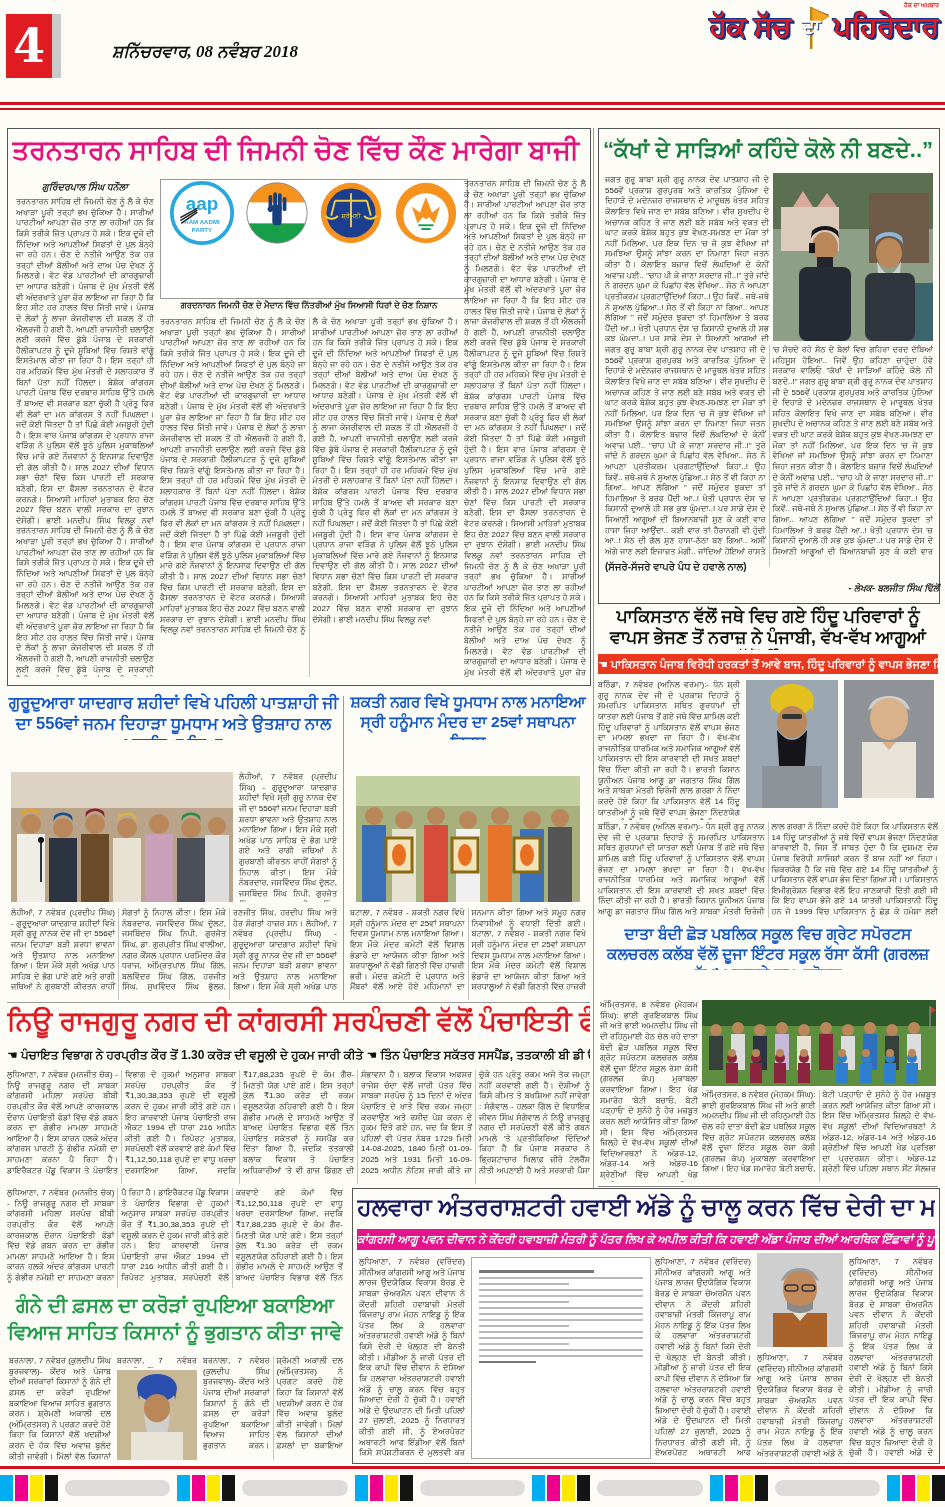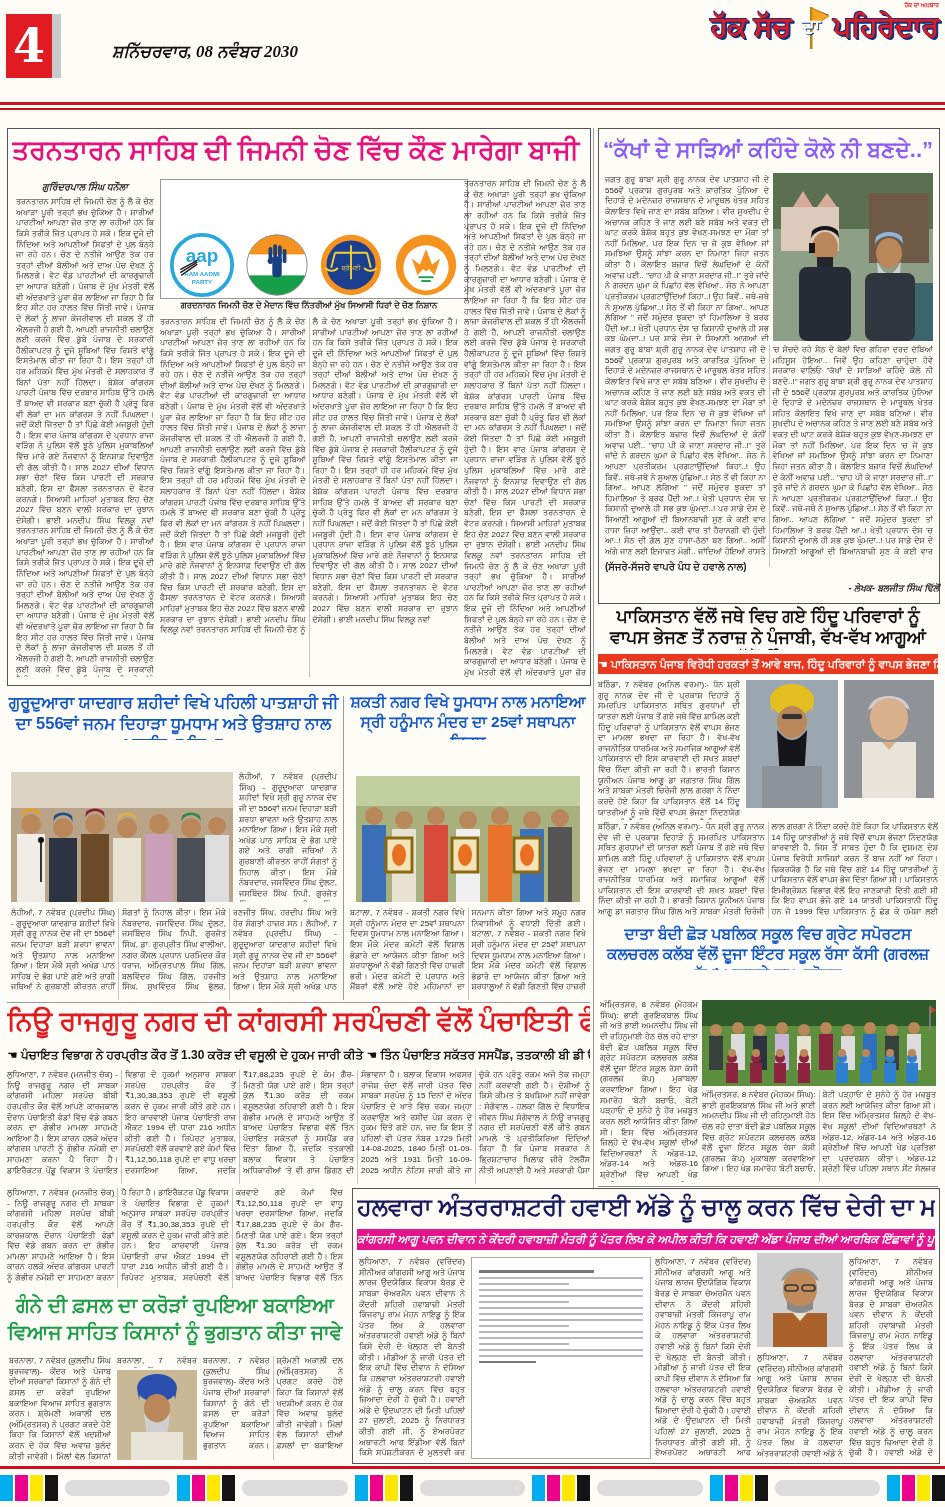--- a/index.html
+++ b/index.html
@@ -8,21 +8,21 @@
   .abs{position:absolute;}
   
   #pageno{left:6px;top:14px;width:46px;height:64px;background:#e01b22;color:#fff;
     font-size:46px;font-weight:bold;text-align:center;line-height:64px;
     font-family:"DejaVu Serif","Liberation Serif",serif;}
   #pageno-shadow{left:52px;top:14px;width:9px;height:64px;background:#c9c9c9;}
   #date{left:112px;top:42px;font-family:"Liberation Serif","DejaVu Serif",serif;
     font-style:italic;font-weight:bold;font-size:17px;color:#111;}
   #masthead{right:6px;top:4px;height:46px;display:flex;align-items:center;gap:4px;
     font-weight:bold;font-size:28px;color:#e01b22;
-    text-shadow:1px 1px 0 #16327e,-1px -1px 0 #16327e,2px 2px 0 #16327e;font-family:Liberation Serif, serif;}
+    text-shadow:1px 1px 0 #16327e,-1px -1px 0 #16327e,2px 2px 0 #16327e;}
   #masthead .flagwrap{position:relative;width:34px;height:44px;}
   #masthead .flagwrap b{position:absolute;left:6px;top:10px;color:#fff;font-size:20px;
     text-shadow:1px 1px 0 #16327e;}
   #masthead .tagline{position:absolute;right:0;top:-2px;font-size:6px;font-style:normal;
     color:#e01b22;text-shadow:none;font-weight:bold;}
   .redrule{background:#cf1020;}
   
   .hl{font-weight:bold;text-align:center;overflow:hidden;}
   .one-line{white-space:nowrap;}
   .bodytxt{font-size:8px;line-height:1.33;text-align:justify;overflow:hidden;color:#262626;
@@ -46,21 +46,21 @@
   .regsq{width:13px;height:26px;}
   .regbar{flex:1;height:16px;background:#dcdcdc;border-radius:8px;margin:0 7px;}
 </style>
 </head>
 <body>
 
 <div id="paper">
 
   <div class="abs" id="pageno">4</div>
   <div class="abs" id="pageno-shadow"></div>
-  <div class="abs" id="date">ਸ਼ਨਿੱਚਰਵਾਰ, 08 ਨਵੰਬਰ 2030</div>
+  <div class="abs" id="date">ਸ਼ਨਿੱਚਰਵਾਰ, 08 ਨਵੰਬਰ 2018</div>
 
   <div class="abs" id="masthead">
     <i class="tagline">ਹੱਕ ਦਾ ਅਖ਼ਬਾਰ</i>
     <span>ਹੱਕ ਸੱਚ</span>
     <span class="flagwrap">
       <svg viewBox="0 0 34 44">
           <rect x="15" y="2" width="2.5" height="42" fill="#b8860b"></rect>
           <polygon points="17,3 34,10 17,20" fill="#f5a b"></polygon>
           <polygon points="17,3 34,11 17,22" fill="#f6a51f" stroke="#d4881a" stroke-width="1"></polygon>
         </svg>
@@ -72,21 +72,21 @@
   <div class="abs redrule" style="left:0;top:102px;width:945px;height:3px;"></div>
   <div class="abs redrule" style="left:0;top:108px;width:945px;height:2px;"></div>
 
   <div class="abs vrule" style="left:593px;top:128px;height:1334px;"></div>
 
   <div class="abs box" style="left:7px;top:128px;width:582px;height:556px;">
     <div class="abs hl one-line" style="left:4px;top:6px;width:574px;height:40px;font-size:27px;color:#e6127d;">ਤਰਨਤਾਰਨ ਸਾਹਿਬ ਦੀ ਜਿਮਨੀ ਚੋਣ ਵਿੱਚ ਕੌਣ ਮਾਰੇਗਾ ਬਾਜੀ ?</div>
     <div class="abs byline" style="left:8px;top:52px;width:138px;height:13px;">ਗੁਰਿੰਦਰਪਾਲ ਸਿੰਘ ਧਨੌਲਾ</div>
     <div class="abs bodytxt" style="left:8px;top:68px;width:138px;height:480px;">ਤਰਨਤਾਰਨ ਸਾਹਿਬ ਦੀ ਜਿਮਨੀ ਚੋਣ ਨੂੰ ਲੈ ਕੇ ਚੋਣ ਅਖਾੜਾ ਪੂਰੀ ਤਰ੍ਹਾਂ ਭਖ ਚੁੱਕਿਆ ਹੈ। ਸਾਰੀਆਂ ਪਾਰਟੀਆਂ ਆਪਣਾ ਜ਼ੋਰ ਤਾਣ ਲਾ ਰਹੀਆਂ ਹਨ ਕਿ ਕਿਸੇ ਤਰੀਕੇ ਜਿੱਤ ਪ੍ਰਾਪਤ ਹੋ ਸਕੇ। ਇਕ ਦੂਜੇ ਦੀ ਨਿੰਦਿਆ ਅਤੇ ਆਪਣੀਆਂ ਸਿਫਤਾਂ ਦੇ ਪੁਲ ਬੰਨ੍ਹੇ ਜਾ ਰਹੇ ਹਨ। ਚੋਣ ਦੇ ਨਤੀਜੇ ਆਉਣ ਤੱਕ ਹਰ ਤਰ੍ਹਾਂ ਦੀਆਂ ਬੋਲੀਆਂ ਅਤੇ ਦਾਅ ਪੇਚ ਦੇਖਣ ਨੂੰ ਮਿਲਣਗੇ।    ਵੋਟ ਵੰਡ ਪਾਰਟੀਆਂ ਦੀ ਕਾਰਗੁਜ਼ਾਰੀ ਦਾ ਆਧਾਰ ਬਣੇਗੀ। ਪੰਜਾਬ ਦੇ ਮੁੱਖ ਮੰਤਰੀ ਵੱਲੋਂ ਵੀ ਅੰਦਰਖਾਤੇ ਪੂਰਾ ਜ਼ੋਰ ਲਾਇਆ ਜਾ ਰਿਹਾ ਹੈ ਕਿ ਇਹ ਸੀਟ ਹਰ ਹਾਲਤ ਵਿੱਚ ਜਿੱਤੀ ਜਾਵੇ।    ਪੰਜਾਬ ਦੇ ਲੋਕਾਂ ਨੂੰ ਲਾਜਾ ਕੇਜਰੀਵਾਲ ਦੀ ਸ਼ਕਲ ਤੋਂ ਹੀ ਐਲਰਜੀ ਹੋ ਗਈ ਹੈ, ਆਪਣੀ ਰਾਜਨੀਤੀ ਚਲਾਉਣ ਲਈ ਕਰਜੇ ਵਿੱਚ ਡੁੱਬੇ ਪੰਜਾਬ ਦੇ ਸਰਕਾਰੀ ਹੈਲੀਕਾਪਟਰ ਨੂੰ ਦੂਜੇ ਸੂਬਿਆਂ ਵਿੱਚ ਰਿਸ਼ਤੇ ਵਾਂਗੂੰ ਇਸਤੇਮਾਲ ਕੀਤਾ ਜਾ ਰਿਹਾ ਹੈ। ਇਸ ਤਰ੍ਹਾਂ ਹੀ ਹਰ ਮਹਿਕਮੇ ਵਿੱਚ ਮੁੱਖ ਮੰਤਰੀ ਦੇ ਸਲਾਹਕਾਰ ਤੋਂ ਬਿਨਾਂ ਪੱਤਾ ਨਹੀਂ ਹਿੱਲਦਾ।    ਬੇਸ਼ੱਕ ਕਾਂਗਰਸ ਪਾਰਟੀ ਪੰਜਾਬ ਵਿੱਚ ਦਰਬਾਰ ਸਾਹਿਬ ਉੱਤੇ ਹਮਲੇ ਤੋਂ ਬਾਅਦ ਵੀ ਸਰਕਾਰ ਬਣਾ ਚੁੱਕੀ ਹੈ ਪ੍ਰੰਤੂ ਫਿਰ ਵੀ ਲੋਕਾਂ ਦਾ ਮਨ ਕਾਂਗਰਸ ਤੇ ਨਹੀਂ ਪਿਘਲਦਾ। ਜਦੋਂ ਕੋਈ ਜਿੱਤਦਾ ਹੈ ਤਾਂ ਪਿੱਛੇ ਕੋਈ ਮਜਬੂਰੀ ਹੁੰਦੀ ਹੈ। ਇਸ ਵਾਰ ਪੰਜਾਬ ਕਾਂਗਰਸ ਦੇ ਪ੍ਰਧਾਨ ਰਾਜਾ ਵੜਿੰਗ ਨੇ ਪੁਲਿਸ ਵੱਲੋਂ ਝੂਠੇ ਪੁਲਿਸ ਮੁਕਾਬਲਿਆਂ ਵਿੱਚ ਮਾਰੇ ਗਏ ਨੌਜਵਾਨਾਂ ਨੂੰ ਇਨਸਾਫ਼ ਦਿਵਾਉਣ ਦੀ ਗੱਲ ਕੀਤੀ ਹੈ।    ਸਾਲ 2027 ਦੀਆਂ ਵਿਧਾਨ ਸਭਾ ਚੋਣਾਂ ਵਿੱਚ ਕਿਸ ਪਾਰਟੀ ਦੀ ਸਰਕਾਰ ਬਣੇਗੀ, ਇਸ ਦਾ ਫੈਸਲਾ ਤਰਨਤਾਰਨ ਦੇ ਵੋਟਰ ਕਰਨਗੇ। ਸਿਆਸੀ ਮਾਹਿਰਾਂ ਮੁਤਾਬਕ ਇਹ ਚੋਣ 2027 ਵਿੱਚ ਬਣਨ ਵਾਲੀ ਸਰਕਾਰ ਦਾ ਰੁਝਾਨ ਦੱਸੇਗੀ। ਭਾਈ ਮਨਦੀਪ ਸਿੰਘ ਵਿਲਕੂ ਨਵਾਂ    ਤਰਨਤਾਰਨ ਸਾਹਿਬ ਦੀ ਜਿਮਨੀ ਚੋਣ ਨੂੰ ਲੈ ਕੇ ਚੋਣ ਅਖਾੜਾ ਪੂਰੀ ਤਰ੍ਹਾਂ ਭਖ ਚੁੱਕਿਆ ਹੈ। ਸਾਰੀਆਂ ਪਾਰਟੀਆਂ ਆਪਣਾ ਜ਼ੋਰ ਤਾਣ ਲਾ ਰਹੀਆਂ ਹਨ ਕਿ ਕਿਸੇ ਤਰੀਕੇ ਜਿੱਤ ਪ੍ਰਾਪਤ ਹੋ ਸਕੇ। ਇਕ ਦੂਜੇ ਦੀ ਨਿੰਦਿਆ ਅਤੇ ਆਪਣੀਆਂ ਸਿਫਤਾਂ ਦੇ ਪੁਲ ਬੰਨ੍ਹੇ ਜਾ ਰਹੇ ਹਨ। ਚੋਣ ਦੇ ਨਤੀਜੇ ਆਉਣ ਤੱਕ ਹਰ ਤਰ੍ਹਾਂ ਦੀਆਂ ਬੋਲੀਆਂ ਅਤੇ ਦਾਅ ਪੇਚ ਦੇਖਣ ਨੂੰ ਮਿਲਣਗੇ।    ਵੋਟ ਵੰਡ ਪਾਰਟੀਆਂ ਦੀ ਕਾਰਗੁਜ਼ਾਰੀ ਦਾ ਆਧਾਰ ਬਣੇਗੀ। ਪੰਜਾਬ ਦੇ ਮੁੱਖ ਮੰਤਰੀ ਵੱਲੋਂ ਵੀ ਅੰਦਰਖਾਤੇ ਪੂਰਾ ਜ਼ੋਰ ਲਾਇਆ ਜਾ ਰਿਹਾ ਹੈ ਕਿ ਇਹ ਸੀਟ ਹਰ ਹਾਲਤ ਵਿੱਚ ਜਿੱਤੀ ਜਾਵੇ।    ਪੰਜਾਬ ਦੇ ਲੋਕਾਂ ਨੂੰ ਲਾਜਾ ਕੇਜਰੀਵਾਲ ਦੀ ਸ਼ਕਲ ਤੋਂ ਹੀ ਐਲਰਜੀ ਹੋ ਗਈ ਹੈ, ਆਪਣੀ ਰਾਜਨੀਤੀ ਚਲਾਉਣ ਲਈ ਕਰਜੇ ਵਿੱਚ ਡੁੱਬੇ ਪੰਜਾਬ ਦੇ ਸਰਕਾਰੀ ਹੈਲੀਕਾਪਟਰ ਨੂੰ ਦੂਜੇ ਸੂਬਿਆਂ ਵਿੱਚ ਰਿਸ਼ਤੇ ਵਾਂਗੂੰ ਇਸਤੇਮਾਲ ਕੀਤਾ ਜਾ ਰਿਹਾ ਹੈ। ਇਸ ਤਰ੍ਹਾਂ ਹੀ ਹਰ ਮਹਿਕਮੇ ਵਿੱਚ ਮੁੱਖ ਮੰਤਰੀ ਦੇ ਸਲਾਹਕਾਰ ਤੋਂ ਬਿਨਾਂ ਪੱਤਾ ਨਹੀਂ ਹਿੱਲਦਾ।    ਬੇਸ਼ੱਕ ਕਾਂਗਰਸ ਪਾਰਟੀ ਪੰਜਾਬ ਵਿੱਚ ਦਰਬਾਰ ਸਾਹਿਬ ਉੱਤੇ ਹਮਲੇ ਤੋਂ ਬਾਅਦ ਵੀ ਸਰਕਾਰ ਬਣਾ ਚੁੱਕੀ ਹੈ ਪ੍ਰੰਤੂ ਫਿਰ ਵੀ ਲੋਕਾਂ ਦਾ ਮਨ ਕਾਂਗਰਸ ਤੇ ਨਹੀਂ ਪਿਘਲਦਾ। ਜਦੋਂ ਕੋਈ ਜਿੱਤਦਾ ਹੈ ਤਾਂ ਪਿੱਛੇ ਕੋਈ ਮਜਬੂਰੀ ਹੁੰਦੀ ਹੈ। ਇਸ ਵਾਰ ਪੰਜਾਬ ਕਾਂਗਰਸ ਦੇ ਪ੍ਰਧਾਨ ਰਾਜਾ ਵੜਿੰਗ ਨੇ ਪੁਲਿਸ ਵੱਲੋਂ ਝੂਠੇ ਪੁਲਿਸ ਮੁਕਾਬਲਿਆਂ ਵਿੱਚ ਮਾਰੇ ਗਏ ਨੌਜਵਾਨਾਂ ਨੂੰ ਇਨਸਾਫ਼ ਦਿਵਾਉਣ ਦੀ ਗੱਲ ਕੀਤੀ ਹੈ।    ਸਾਲ 2027 ਦੀਆਂ ਵਿਧਾਨ ਸਭਾ ਚੋਣਾਂ ਵਿੱਚ ਕਿਸ ਪਾਰਟੀ ਦੀ ਸਰਕਾਰ ਬਣੇਗੀ, ਇਸ ਦਾ ਫੈਸਲਾ ਤਰਨਤਾਰਨ ਦੇ ਵੋਟਰ ਕਰਨਗੇ। ਸਿਆਸੀ ਮਾਹਿਰਾਂ ਮੁਤਾਬਕ ਇਹ ਚੋਣ 2027 ਵਿੱਚ ਬਣਨ ਵਾਲੀ ਸਰਕਾਰ ਦਾ ਰੁਝਾਨ ਦੱਸੇਗੀ। ਭਾਈ ਮਨਦੀਪ ਸਿੰਘ ਵਿਲਕੂ ਨਵਾਂ</div>
 
-    <div class="abs" style="left:152px;top:50px;width:298px;height:118px;border:1px solid #999;background:#fff;display:flex;align-items:flex-end;justify-content:space-around;padding:0 4px;">
+    <div class="abs" style="left:152px;top:50px;width:298px;height:118px;border:1px solid #999;background:#fff;display:flex;align-items:flex-start;justify-content:space-around;padding:0 4px;">
       <span style="width:66px;height:66px;">
         <svg viewBox="0 0 70 70">
             <circle cx="35" cy="35" r="32" fill="#fff" stroke="#29a8df" stroke-width="4"></circle>
           <text x="35" y="32" font-size="20" font-weight="bold" fill="#29a8df" text-anchor="middle" font-family="sans-serif">aap</text>
           <g stroke="#222" stroke-width="1.6">
               <line x1="12" y1="40" x2="30" y2="30"></line>
               <line x1="12" y1="43" x2="30" y2="32"></line>
               <line x1="13" y1="46" x2="30" y2="34"></line>
             </g>
           <text x="35" y="47" font-size="6.5" font-weight="bold" fill="#29a8df" text-anchor="middle" font-family="sans-serif">AAM AADMI</text>
@@ -147,21 +147,21 @@
         </svg>
       </span>
     </div>
     <div class="abs caption" style="left:152px;top:171px;width:298px;height:12px;">ਗਰਦਨਾਰਨ ਜਿਮਨੀ ਚੋਣ ਦੇ ਮੈਦਾਨ ਵਿੱਚ ਨਿੱਤਰੀਆਂ ਮੁੱਖ ਸਿਆਸੀ ਧਿਰਾਂ ਦੇ ਚੋਣ ਨਿਸ਼ਾਨ</div>
 
     <div class="abs bodytxt" style="left:152px;top:188px;width:298px;height:360px;column-count:2;">ਤਰਨਤਾਰਨ ਸਾਹਿਬ ਦੀ ਜਿਮਨੀ ਚੋਣ ਨੂੰ ਲੈ ਕੇ ਚੋਣ ਅਖਾੜਾ ਪੂਰੀ ਤਰ੍ਹਾਂ ਭਖ ਚੁੱਕਿਆ ਹੈ। ਸਾਰੀਆਂ ਪਾਰਟੀਆਂ ਆਪਣਾ ਜ਼ੋਰ ਤਾਣ ਲਾ ਰਹੀਆਂ ਹਨ ਕਿ ਕਿਸੇ ਤਰੀਕੇ ਜਿੱਤ ਪ੍ਰਾਪਤ ਹੋ ਸਕੇ। ਇਕ ਦੂਜੇ ਦੀ ਨਿੰਦਿਆ ਅਤੇ ਆਪਣੀਆਂ ਸਿਫਤਾਂ ਦੇ ਪੁਲ ਬੰਨ੍ਹੇ ਜਾ ਰਹੇ ਹਨ। ਚੋਣ ਦੇ ਨਤੀਜੇ ਆਉਣ ਤੱਕ ਹਰ ਤਰ੍ਹਾਂ ਦੀਆਂ ਬੋਲੀਆਂ ਅਤੇ ਦਾਅ ਪੇਚ ਦੇਖਣ ਨੂੰ ਮਿਲਣਗੇ।    ਵੋਟ ਵੰਡ ਪਾਰਟੀਆਂ ਦੀ ਕਾਰਗੁਜ਼ਾਰੀ ਦਾ ਆਧਾਰ ਬਣੇਗੀ। ਪੰਜਾਬ ਦੇ ਮੁੱਖ ਮੰਤਰੀ ਵੱਲੋਂ ਵੀ ਅੰਦਰਖਾਤੇ ਪੂਰਾ ਜ਼ੋਰ ਲਾਇਆ ਜਾ ਰਿਹਾ ਹੈ ਕਿ ਇਹ ਸੀਟ ਹਰ ਹਾਲਤ ਵਿੱਚ ਜਿੱਤੀ ਜਾਵੇ।    ਪੰਜਾਬ ਦੇ ਲੋਕਾਂ ਨੂੰ ਲਾਜਾ ਕੇਜਰੀਵਾਲ ਦੀ ਸ਼ਕਲ ਤੋਂ ਹੀ ਐਲਰਜੀ ਹੋ ਗਈ ਹੈ, ਆਪਣੀ ਰਾਜਨੀਤੀ ਚਲਾਉਣ ਲਈ ਕਰਜੇ ਵਿੱਚ ਡੁੱਬੇ ਪੰਜਾਬ ਦੇ ਸਰਕਾਰੀ ਹੈਲੀਕਾਪਟਰ ਨੂੰ ਦੂਜੇ ਸੂਬਿਆਂ ਵਿੱਚ ਰਿਸ਼ਤੇ ਵਾਂਗੂੰ ਇਸਤੇਮਾਲ ਕੀਤਾ ਜਾ ਰਿਹਾ ਹੈ। ਇਸ ਤਰ੍ਹਾਂ ਹੀ ਹਰ ਮਹਿਕਮੇ ਵਿੱਚ ਮੁੱਖ ਮੰਤਰੀ ਦੇ ਸਲਾਹਕਾਰ ਤੋਂ ਬਿਨਾਂ ਪੱਤਾ ਨਹੀਂ ਹਿੱਲਦਾ।    ਬੇਸ਼ੱਕ ਕਾਂਗਰਸ ਪਾਰਟੀ ਪੰਜਾਬ ਵਿੱਚ ਦਰਬਾਰ ਸਾਹਿਬ ਉੱਤੇ ਹਮਲੇ ਤੋਂ ਬਾਅਦ ਵੀ ਸਰਕਾਰ ਬਣਾ ਚੁੱਕੀ ਹੈ ਪ੍ਰੰਤੂ ਫਿਰ ਵੀ ਲੋਕਾਂ ਦਾ ਮਨ ਕਾਂਗਰਸ ਤੇ ਨਹੀਂ ਪਿਘਲਦਾ। ਜਦੋਂ ਕੋਈ ਜਿੱਤਦਾ ਹੈ ਤਾਂ ਪਿੱਛੇ ਕੋਈ ਮਜਬੂਰੀ ਹੁੰਦੀ ਹੈ। ਇਸ ਵਾਰ ਪੰਜਾਬ ਕਾਂਗਰਸ ਦੇ ਪ੍ਰਧਾਨ ਰਾਜਾ ਵੜਿੰਗ ਨੇ ਪੁਲਿਸ ਵੱਲੋਂ ਝੂਠੇ ਪੁਲਿਸ ਮੁਕਾਬਲਿਆਂ ਵਿੱਚ ਮਾਰੇ ਗਏ ਨੌਜਵਾਨਾਂ ਨੂੰ ਇਨਸਾਫ਼ ਦਿਵਾਉਣ ਦੀ ਗੱਲ ਕੀਤੀ ਹੈ।    ਸਾਲ 2027 ਦੀਆਂ ਵਿਧਾਨ ਸਭਾ ਚੋਣਾਂ ਵਿੱਚ ਕਿਸ ਪਾਰਟੀ ਦੀ ਸਰਕਾਰ ਬਣੇਗੀ, ਇਸ ਦਾ ਫੈਸਲਾ ਤਰਨਤਾਰਨ ਦੇ ਵੋਟਰ ਕਰਨਗੇ। ਸਿਆਸੀ ਮਾਹਿਰਾਂ ਮੁਤਾਬਕ ਇਹ ਚੋਣ 2027 ਵਿੱਚ ਬਣਨ ਵਾਲੀ ਸਰਕਾਰ ਦਾ ਰੁਝਾਨ ਦੱਸੇਗੀ। ਭਾਈ ਮਨਦੀਪ ਸਿੰਘ ਵਿਲਕੂ ਨਵਾਂ    ਤਰਨਤਾਰਨ ਸਾਹਿਬ ਦੀ ਜਿਮਨੀ ਚੋਣ ਨੂੰ ਲੈ ਕੇ ਚੋਣ ਅਖਾੜਾ ਪੂਰੀ ਤਰ੍ਹਾਂ ਭਖ ਚੁੱਕਿਆ ਹੈ। ਸਾਰੀਆਂ ਪਾਰਟੀਆਂ ਆਪਣਾ ਜ਼ੋਰ ਤਾਣ ਲਾ ਰਹੀਆਂ ਹਨ ਕਿ ਕਿਸੇ ਤਰੀਕੇ ਜਿੱਤ ਪ੍ਰਾਪਤ ਹੋ ਸਕੇ। ਇਕ ਦੂਜੇ ਦੀ ਨਿੰਦਿਆ ਅਤੇ ਆਪਣੀਆਂ ਸਿਫਤਾਂ ਦੇ ਪੁਲ ਬੰਨ੍ਹੇ ਜਾ ਰਹੇ ਹਨ। ਚੋਣ ਦੇ ਨਤੀਜੇ ਆਉਣ ਤੱਕ ਹਰ ਤਰ੍ਹਾਂ ਦੀਆਂ ਬੋਲੀਆਂ ਅਤੇ ਦਾਅ ਪੇਚ ਦੇਖਣ ਨੂੰ ਮਿਲਣਗੇ।    ਵੋਟ ਵੰਡ ਪਾਰਟੀਆਂ ਦੀ ਕਾਰਗੁਜ਼ਾਰੀ ਦਾ ਆਧਾਰ ਬਣੇਗੀ। ਪੰਜਾਬ ਦੇ ਮੁੱਖ ਮੰਤਰੀ ਵੱਲੋਂ ਵੀ ਅੰਦਰਖਾਤੇ ਪੂਰਾ ਜ਼ੋਰ ਲਾਇਆ ਜਾ ਰਿਹਾ ਹੈ ਕਿ ਇਹ ਸੀਟ ਹਰ ਹਾਲਤ ਵਿੱਚ ਜਿੱਤੀ ਜਾਵੇ।    ਪੰਜਾਬ ਦੇ ਲੋਕਾਂ ਨੂੰ ਲਾਜਾ ਕੇਜਰੀਵਾਲ ਦੀ ਸ਼ਕਲ ਤੋਂ ਹੀ ਐਲਰਜੀ ਹੋ ਗਈ ਹੈ, ਆਪਣੀ ਰਾਜਨੀਤੀ ਚਲਾਉਣ ਲਈ ਕਰਜੇ ਵਿੱਚ ਡੁੱਬੇ ਪੰਜਾਬ ਦੇ ਸਰਕਾਰੀ ਹੈਲੀਕਾਪਟਰ ਨੂੰ ਦੂਜੇ ਸੂਬਿਆਂ ਵਿੱਚ ਰਿਸ਼ਤੇ ਵਾਂਗੂੰ ਇਸਤੇਮਾਲ ਕੀਤਾ ਜਾ ਰਿਹਾ ਹੈ। ਇਸ ਤਰ੍ਹਾਂ ਹੀ ਹਰ ਮਹਿਕਮੇ ਵਿੱਚ ਮੁੱਖ ਮੰਤਰੀ ਦੇ ਸਲਾਹਕਾਰ ਤੋਂ ਬਿਨਾਂ ਪੱਤਾ ਨਹੀਂ ਹਿੱਲਦਾ।    ਬੇਸ਼ੱਕ ਕਾਂਗਰਸ ਪਾਰਟੀ ਪੰਜਾਬ ਵਿੱਚ ਦਰਬਾਰ ਸਾਹਿਬ ਉੱਤੇ ਹਮਲੇ ਤੋਂ ਬਾਅਦ ਵੀ ਸਰਕਾਰ ਬਣਾ ਚੁੱਕੀ ਹੈ ਪ੍ਰੰਤੂ ਫਿਰ ਵੀ ਲੋਕਾਂ ਦਾ ਮਨ ਕਾਂਗਰਸ ਤੇ ਨਹੀਂ ਪਿਘਲਦਾ। ਜਦੋਂ ਕੋਈ ਜਿੱਤਦਾ ਹੈ ਤਾਂ ਪਿੱਛੇ ਕੋਈ ਮਜਬੂਰੀ ਹੁੰਦੀ ਹੈ। ਇਸ ਵਾਰ ਪੰਜਾਬ ਕਾਂਗਰਸ ਦੇ ਪ੍ਰਧਾਨ ਰਾਜਾ ਵੜਿੰਗ ਨੇ ਪੁਲਿਸ ਵੱਲੋਂ ਝੂਠੇ ਪੁਲਿਸ ਮੁਕਾਬਲਿਆਂ ਵਿੱਚ ਮਾਰੇ ਗਏ ਨੌਜਵਾਨਾਂ ਨੂੰ ਇਨਸਾਫ਼ ਦਿਵਾਉਣ ਦੀ ਗੱਲ ਕੀਤੀ ਹੈ।    ਸਾਲ 2027 ਦੀਆਂ ਵਿਧਾਨ ਸਭਾ ਚੋਣਾਂ ਵਿੱਚ ਕਿਸ ਪਾਰਟੀ ਦੀ ਸਰਕਾਰ ਬਣੇਗੀ, ਇਸ ਦਾ ਫੈਸਲਾ ਤਰਨਤਾਰਨ ਦੇ ਵੋਟਰ ਕਰਨਗੇ। ਸਿਆਸੀ ਮਾਹਿਰਾਂ ਮੁਤਾਬਕ ਇਹ ਚੋਣ 2027 ਵਿੱਚ ਬਣਨ ਵਾਲੀ ਸਰਕਾਰ ਦਾ ਰੁਝਾਨ ਦੱਸੇਗੀ। ਭਾਈ ਮਨਦੀਪ ਸਿੰਘ ਵਿਲਕੂ ਨਵਾਂ</div>
     <div class="abs bodytxt" style="left:456px;top:50px;width:122px;height:498px;">ਤਰਨਤਾਰਨ ਸਾਹਿਬ ਦੀ ਜਿਮਨੀ ਚੋਣ ਨੂੰ ਲੈ ਕੇ ਚੋਣ ਅਖਾੜਾ ਪੂਰੀ ਤਰ੍ਹਾਂ ਭਖ ਚੁੱਕਿਆ ਹੈ। ਸਾਰੀਆਂ ਪਾਰਟੀਆਂ ਆਪਣਾ ਜ਼ੋਰ ਤਾਣ ਲਾ ਰਹੀਆਂ ਹਨ ਕਿ ਕਿਸੇ ਤਰੀਕੇ ਜਿੱਤ ਪ੍ਰਾਪਤ ਹੋ ਸਕੇ। ਇਕ ਦੂਜੇ ਦੀ ਨਿੰਦਿਆ ਅਤੇ ਆਪਣੀਆਂ ਸਿਫਤਾਂ ਦੇ ਪੁਲ ਬੰਨ੍ਹੇ ਜਾ ਰਹੇ ਹਨ। ਚੋਣ ਦੇ ਨਤੀਜੇ ਆਉਣ ਤੱਕ ਹਰ ਤਰ੍ਹਾਂ ਦੀਆਂ ਬੋਲੀਆਂ ਅਤੇ ਦਾਅ ਪੇਚ ਦੇਖਣ ਨੂੰ ਮਿਲਣਗੇ।    ਵੋਟ ਵੰਡ ਪਾਰਟੀਆਂ ਦੀ ਕਾਰਗੁਜ਼ਾਰੀ ਦਾ ਆਧਾਰ ਬਣੇਗੀ। ਪੰਜਾਬ ਦੇ ਮੁੱਖ ਮੰਤਰੀ ਵੱਲੋਂ ਵੀ ਅੰਦਰਖਾਤੇ ਪੂਰਾ ਜ਼ੋਰ ਲਾਇਆ ਜਾ ਰਿਹਾ ਹੈ ਕਿ ਇਹ ਸੀਟ ਹਰ ਹਾਲਤ ਵਿੱਚ ਜਿੱਤੀ ਜਾਵੇ।    ਪੰਜਾਬ ਦੇ ਲੋਕਾਂ ਨੂੰ ਲਾਜਾ ਕੇਜਰੀਵਾਲ ਦੀ ਸ਼ਕਲ ਤੋਂ ਹੀ ਐਲਰਜੀ ਹੋ ਗਈ ਹੈ, ਆਪਣੀ ਰਾਜਨੀਤੀ ਚਲਾਉਣ ਲਈ ਕਰਜੇ ਵਿੱਚ ਡੁੱਬੇ ਪੰਜਾਬ ਦੇ ਸਰਕਾਰੀ ਹੈਲੀਕਾਪਟਰ ਨੂੰ ਦੂਜੇ ਸੂਬਿਆਂ ਵਿੱਚ ਰਿਸ਼ਤੇ ਵਾਂਗੂੰ ਇਸਤੇਮਾਲ ਕੀਤਾ ਜਾ ਰਿਹਾ ਹੈ। ਇਸ ਤਰ੍ਹਾਂ ਹੀ ਹਰ ਮਹਿਕਮੇ ਵਿੱਚ ਮੁੱਖ ਮੰਤਰੀ ਦੇ ਸਲਾਹਕਾਰ ਤੋਂ ਬਿਨਾਂ ਪੱਤਾ ਨਹੀਂ ਹਿੱਲਦਾ।    ਬੇਸ਼ੱਕ ਕਾਂਗਰਸ ਪਾਰਟੀ ਪੰਜਾਬ ਵਿੱਚ ਦਰਬਾਰ ਸਾਹਿਬ ਉੱਤੇ ਹਮਲੇ ਤੋਂ ਬਾਅਦ ਵੀ ਸਰਕਾਰ ਬਣਾ ਚੁੱਕੀ ਹੈ ਪ੍ਰੰਤੂ ਫਿਰ ਵੀ ਲੋਕਾਂ ਦਾ ਮਨ ਕਾਂਗਰਸ ਤੇ ਨਹੀਂ ਪਿਘਲਦਾ। ਜਦੋਂ ਕੋਈ ਜਿੱਤਦਾ ਹੈ ਤਾਂ ਪਿੱਛੇ ਕੋਈ ਮਜਬੂਰੀ ਹੁੰਦੀ ਹੈ। ਇਸ ਵਾਰ ਪੰਜਾਬ ਕਾਂਗਰਸ ਦੇ ਪ੍ਰਧਾਨ ਰਾਜਾ ਵੜਿੰਗ ਨੇ ਪੁਲਿਸ ਵੱਲੋਂ ਝੂਠੇ ਪੁਲਿਸ ਮੁਕਾਬਲਿਆਂ ਵਿੱਚ ਮਾਰੇ ਗਏ ਨੌਜਵਾਨਾਂ ਨੂੰ ਇਨਸਾਫ਼ ਦਿਵਾਉਣ ਦੀ ਗੱਲ ਕੀਤੀ ਹੈ।    ਸਾਲ 2027 ਦੀਆਂ ਵਿਧਾਨ ਸਭਾ ਚੋਣਾਂ ਵਿੱਚ ਕਿਸ ਪਾਰਟੀ ਦੀ ਸਰਕਾਰ ਬਣੇਗੀ, ਇਸ ਦਾ ਫੈਸਲਾ ਤਰਨਤਾਰਨ ਦੇ ਵੋਟਰ ਕਰਨਗੇ। ਸਿਆਸੀ ਮਾਹਿਰਾਂ ਮੁਤਾਬਕ ਇਹ ਚੋਣ 2027 ਵਿੱਚ ਬਣਨ ਵਾਲੀ ਸਰਕਾਰ ਦਾ ਰੁਝਾਨ ਦੱਸੇਗੀ। ਭਾਈ ਮਨਦੀਪ ਸਿੰਘ ਵਿਲਕੂ ਨਵਾਂ    ਤਰਨਤਾਰਨ ਸਾਹਿਬ ਦੀ ਜਿਮਨੀ ਚੋਣ ਨੂੰ ਲੈ ਕੇ ਚੋਣ ਅਖਾੜਾ ਪੂਰੀ ਤਰ੍ਹਾਂ ਭਖ ਚੁੱਕਿਆ ਹੈ। ਸਾਰੀਆਂ ਪਾਰਟੀਆਂ ਆਪਣਾ ਜ਼ੋਰ ਤਾਣ ਲਾ ਰਹੀਆਂ ਹਨ ਕਿ ਕਿਸੇ ਤਰੀਕੇ ਜਿੱਤ ਪ੍ਰਾਪਤ ਹੋ ਸਕੇ। ਇਕ ਦੂਜੇ ਦੀ ਨਿੰਦਿਆ ਅਤੇ ਆਪਣੀਆਂ ਸਿਫਤਾਂ ਦੇ ਪੁਲ ਬੰਨ੍ਹੇ ਜਾ ਰਹੇ ਹਨ। ਚੋਣ ਦੇ ਨਤੀਜੇ ਆਉਣ ਤੱਕ ਹਰ ਤਰ੍ਹਾਂ ਦੀਆਂ ਬੋਲੀਆਂ ਅਤੇ ਦਾਅ ਪੇਚ ਦੇਖਣ ਨੂੰ ਮਿਲਣਗੇ।    ਵੋਟ ਵੰਡ ਪਾਰਟੀਆਂ ਦੀ ਕਾਰਗੁਜ਼ਾਰੀ ਦਾ ਆਧਾਰ ਬਣੇਗੀ। ਪੰਜਾਬ ਦੇ ਮੁੱਖ ਮੰਤਰੀ ਵੱਲੋਂ ਵੀ ਅੰਦਰਖਾਤੇ ਪੂਰਾ ਜ਼ੋਰ ਲਾਇਆ ਜਾ ਰਿਹਾ ਹੈ ਕਿ ਇਹ ਸੀਟ ਹਰ ਹਾਲਤ ਵਿੱਚ ਜਿੱਤੀ ਜਾਵੇ।    ਪੰਜਾਬ ਦੇ ਲੋਕਾਂ ਨੂੰ ਲਾਜਾ ਕੇਜਰੀਵਾਲ ਦੀ ਸ਼ਕਲ ਤੋਂ ਹੀ ਐਲਰਜੀ ਹੋ ਗਈ ਹੈ, ਆਪਣੀ ਰਾਜਨੀਤੀ ਚਲਾਉਣ ਲਈ ਕਰਜੇ ਵਿੱਚ ਡੁੱਬੇ ਪੰਜਾਬ ਦੇ ਸਰਕਾਰੀ ਹੈਲੀਕਾਪਟਰ ਨੂੰ ਦੂਜੇ ਸੂਬਿਆਂ ਵਿੱਚ ਰਿਸ਼ਤੇ ਵਾਂਗੂੰ ਇਸਤੇਮਾਲ ਕੀਤਾ ਜਾ ਰਿਹਾ ਹੈ। ਇਸ ਤਰ੍ਹਾਂ ਹੀ ਹਰ ਮਹਿਕਮੇ ਵਿੱਚ ਮੁੱਖ ਮੰਤਰੀ ਦੇ ਸਲਾਹਕਾਰ ਤੋਂ ਬਿਨਾਂ ਪੱਤਾ ਨਹੀਂ ਹਿੱਲਦਾ।    ਬੇਸ਼ੱਕ ਕਾਂਗਰਸ ਪਾਰਟੀ ਪੰਜਾਬ ਵਿੱਚ ਦਰਬਾਰ ਸਾਹਿਬ ਉੱਤੇ ਹਮਲੇ ਤੋਂ ਬਾਅਦ ਵੀ ਸਰਕਾਰ ਬਣਾ ਚੁੱਕੀ ਹੈ ਪ੍ਰੰਤੂ ਫਿਰ ਵੀ ਲੋਕਾਂ ਦਾ ਮਨ ਕਾਂਗਰਸ ਤੇ ਨਹੀਂ ਪਿਘਲਦਾ। ਜਦੋਂ ਕੋਈ ਜਿੱਤਦਾ ਹੈ ਤਾਂ ਪਿੱਛੇ ਕੋਈ ਮਜਬੂਰੀ ਹੁੰਦੀ ਹੈ। ਇਸ ਵਾਰ ਪੰਜਾਬ ਕਾਂਗਰਸ ਦੇ ਪ੍ਰਧਾਨ ਰਾਜਾ ਵੜਿੰਗ ਨੇ ਪੁਲਿਸ ਵੱਲੋਂ ਝੂਠੇ ਪੁਲਿਸ ਮੁਕਾਬਲਿਆਂ ਵਿੱਚ ਮਾਰੇ ਗਏ ਨੌਜਵਾਨਾਂ ਨੂੰ ਇਨਸਾਫ਼ ਦਿਵਾਉਣ ਦੀ ਗੱਲ ਕੀਤੀ ਹੈ।    ਸਾਲ 2027 ਦੀਆਂ ਵਿਧਾਨ ਸਭਾ ਚੋਣਾਂ ਵਿੱਚ ਕਿਸ ਪਾਰਟੀ ਦੀ ਸਰਕਾਰ ਬਣੇਗੀ, ਇਸ ਦਾ ਫੈਸਲਾ ਤਰਨਤਾਰਨ ਦੇ ਵੋਟਰ ਕਰਨਗੇ। ਸਿਆਸੀ ਮਾਹਿਰਾਂ ਮੁਤਾਬਕ ਇਹ ਚੋਣ 2027 ਵਿੱਚ ਬਣਨ ਵਾਲੀ ਸਰਕਾਰ ਦਾ ਰੁਝਾਨ ਦੱਸੇਗੀ। ਭਾਈ ਮਨਦੀਪ ਸਿੰਘ ਵਿਲਕੂ ਨਵਾਂ</div>
   </div>
 
   <div class="abs box" style="left:598px;top:128px;width:340px;height:474px;">
-    <div class="abs hl one-line" style="left:4px;top:8px;width:330px;height:34px;font-size:22px;color:#8b5cf6;">“ਕੱਖਾਂ ਦੇ ਸਾੜਿਆਂ ਕਹਿੰਦੇ ਕੋਲੇ ਨੀ ਬਣਦੇ..”</div>
+    <div class="abs hl one-line" style="left:4px;top:8px;width:330px;height:34px;font-size:22px;color:#15803d;">“ਕੱਖਾਂ ਦੇ ਸਾੜਿਆਂ ਕਹਿੰਦੇ ਕੋਲੇ ਨੀ ਬਣਦੇ..”</div>
     <div class="abs bodytxt" style="left:6px;top:46px;width:164px;height:166px;">ਜਗਤ ਗੁਰੂ ਬਾਬਾ ਸ਼੍ਰੀ ਗੁਰੂ ਨਾਨਕ ਦੇਵ ਪਾਤਸ਼ਾਹ ਜੀ ਦੇ 556ਵੇਂ ਪ੍ਰਕਾਸ਼ ਗੁਰਪੁਰਬ ਅਤੇ ਕਾਰਤਿਕ ਪੁੰਨਿਆ ਦੇ ਦਿਹਾੜੇ ਦੇ ਮਦੇਨਜ਼ਰ ਰਾਜਸਥਾਨ ਦੇ ਮਾਰੂਥਲ ਖੇਤਰ ਸਹਿਤ ਕੋਲਾਇਤ ਵਿਖੇ ਜਾਣ ਦਾ ਸਬੱਬ ਬਣਿਆ। ਵੀਰ ਸੁਖਦੀਪ ਦੇ ਅਚਾਨਕ ਕਹਿਣ ਤੇ ਜਾਣ ਲਈ ਬਣੇ ਸਬੱਬ ਅਤੇ ਵਕਤ ਦੀ ਘਾਟ ਕਰਕੇ ਬੇਸ਼ੱਕ ਬਹੁਤ ਕੁਝ ਵੇਖਣ-ਸਮਝਣ ਦਾ ਮੌਕਾ ਤਾਂ ਨਹੀਂ ਮਿਲਿਆ, ਪਰ ਇਕ ਦਿਨ 'ਚ ਜੋ ਕੁਝ ਵੇਖਿਆ ਜਾਂ ਸਮਝਿਆ ਉਸਨੂੰ ਸਾਂਝਾ ਕਰਨ ਦਾ ਨਿਮਾਣਾ ਜਿਹਾ ਜਤਨ ਕੀਤਾ ਹੈ।    ਕੋਲਾਇਤ ਬਜ਼ਾਰ ਵਿਚੋਂ ਲੰਘਦਿਆਂ ਦੇ ਕੰਨੀਂ ਅਵਾਜ਼ ਪਈ.. "ਚਾਹ ਪੀ ਕੇ ਜਾਣਾ ਸਰਦਾਰ ਜੀ..!" ਤੁਰੇ ਜਾਂਦੇ ਨੇ ਗਰਦਨ ਘੁਮਾ ਕੇ ਪਿਛਾਂਹ ਵੱਲ ਵੇਖਿਆ.. ਸੇਠ ਨੇ ਆਪਣਾ ਪ੍ਰਤੀਕਰਮ ਪ੍ਰਗਟਾਉਂਦਿਆਂ ਕਿਹਾ..!    ਉਹ ਕਿਵੇਂ.. ਜਥੇ-ਜਥੇ ਨੇ ਸੁਆਲ ਪੁੱਛਿਆ..! ਸੇਠ ਤੋਂ ਵੀ ਕਿਹਾ ਨਾ ਗਿਆ.. ਆਪਣ ਲੱਗਿਆ    " ਜਦੋਂ ਸਮੁੰਦਰ ਝੁਕਦਾ ਤਾਂ ਹਿਮਾਲਿਆ ਤੇ ਬਰਫ ਪੈਂਦੀ ਆ..! ਖੇਤੀ ਪ੍ਰਧਾਨ ਦੇਸ 'ਚ ਕਿਸਾਨੀ ਦੁਆਲੇ ਹੀ ਸਭ ਕੁਝ ਘੁੰਮਦਾ..! ਪਰ ਸਾਡੇ ਦੇਸ ਦੇ ਸਿਆਣੀ ਆਗੂਆਂ ਦੀ ਬਿਆਨਬਾਜ਼ੀ ਸੁਣ ਕੇ ਕਈ ਵਾਰ ਹਾਸਾ ਜਿਹਾ ਆਉਂਦਾ.. ਕਈ ਵਾਰ ਤਾਂ ਹੈਰਾਨਗੀ ਵੀ ਹੁੰਦੀ ਆ..!    ਸੇਠ ਦੀ ਗੱਲ ਸੁਣ ਹਾਸਾ-ਠੱਠਾ ਬਣ ਗਿਆ.. ਅਸੀਂ ਅੱਗੇ ਜਾਣ ਲਈ ਇਜਾਜ਼ਤ ਮੰਗੀ.. ਜਾਂਦਿਆਂ ਹੋਇਆਂ ਰਾਸਤੇ 'ਚ ਸੋਚਦੇ ਰਹੇ ਸੇਠ ਦੇ ਬੋਲਾਂ ਵਿਚ ਗਹਿਰਾ ਦਰਦ ਦੱਬਿਆਂ ਮਹਿਸੂਸ ਹੋਇਆ.. ਜਿਵੇਂ ਉਹ ਕਹਿਣਾ ਚਾਹੁੰਦਾ ਹੋਵੇ ਸਰਕਾਰ ਵਾਲਿਓ "ਕੱਖਾਂ ਦੇ ਸਾੜਿਆਂ ਕਹਿੰਦੇ ਕੋਲੇ ਨੀ ਬਣਦੇ..!"</div>
     <div class="abs photo" style="left:174px;top:44px;width:160px;height:168px;">
       <svg viewBox="0 0 160 168" preserveAspectRatio="none">
         <rect width="160" height="168" fill="#8d9f86"></rect>
           <rect width="160" height="56" fill="#5a7050"></rect>
         <rect x="8" y="34" width="58" height="44" fill="#dccaba"></rect>
           <polygon points="20,34 30,18 40,34" fill="#d8aa9a"></polygon>
           <polygon points="44,34 54,20 64,34" fill="#d8aa9a"></polygon>
         <rect x="100" y="110" width="60" height="58" fill="#3d656e"></rect>
         <rect x="96" y="20" width="60" height="70" fill="#6e5a46"></rect>

